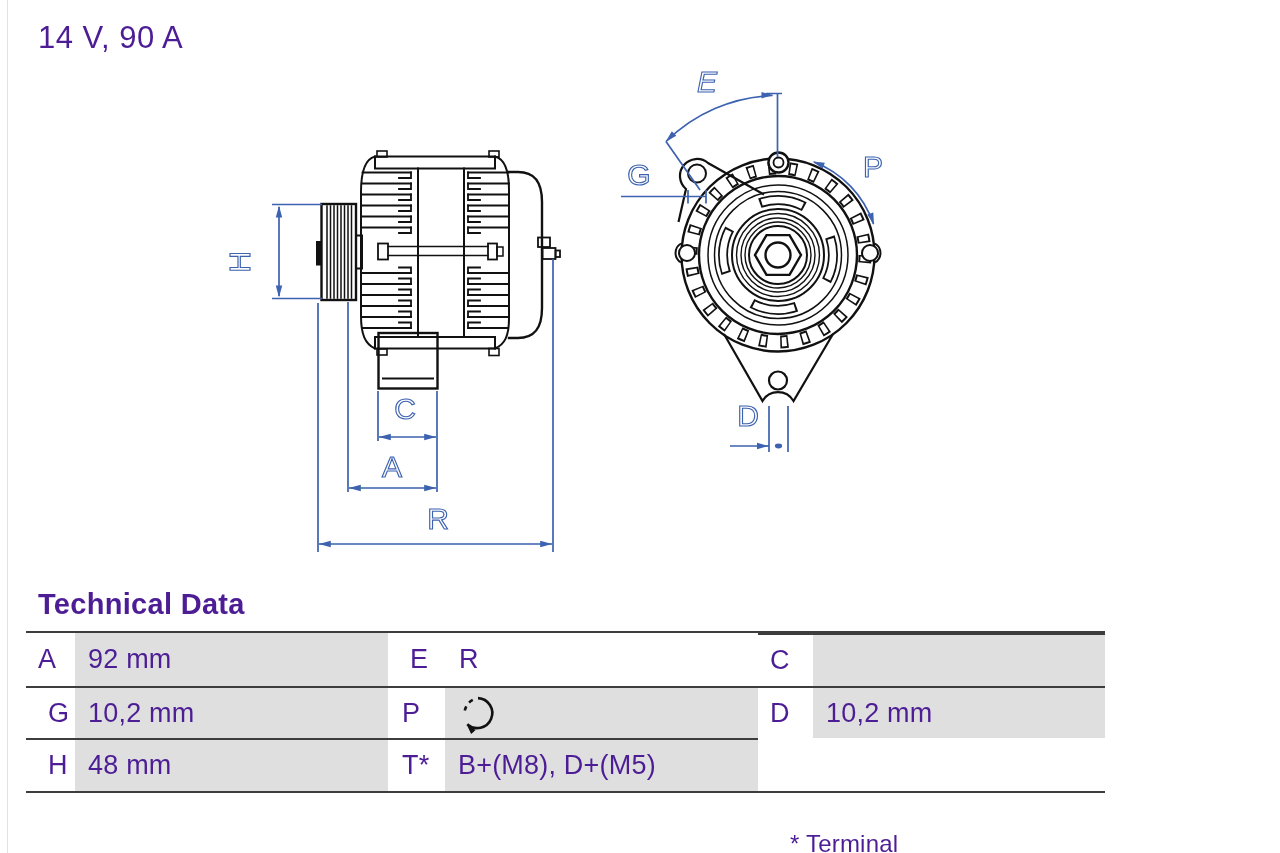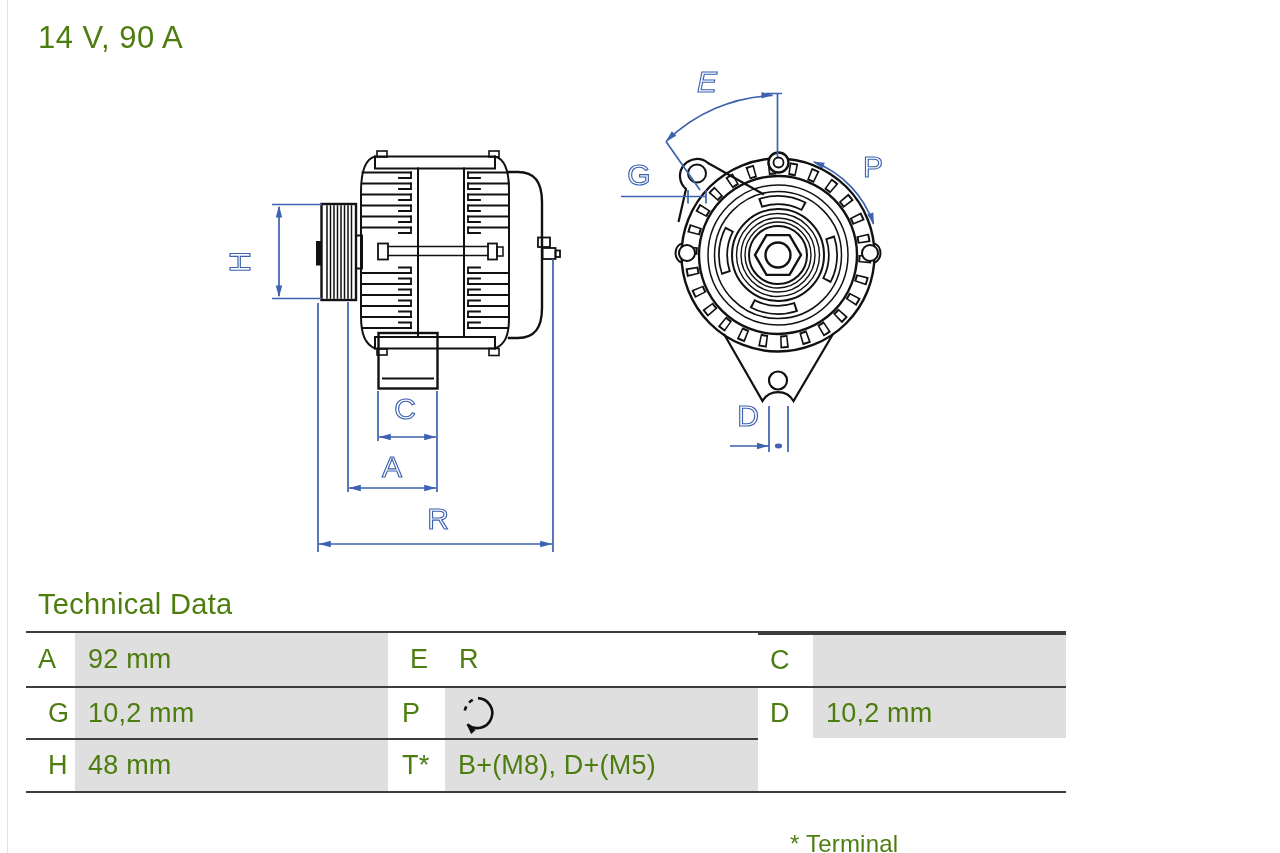--- a/index.html
+++ b/index.html
@@ -1,25 +1,25 @@
 <!DOCTYPE html>
 <html><head>
 <meta charset="utf-8">
 <style>
   html,body{margin:0;padding:0;background:#ffffff;}
   .page{
     position:relative;width:1066px;height:853px;background:#fff;overflow:hidden;
-    font-family:"Liberation Sans",sans-serif;color:#4d7c0f;
+    font-family:"Liberation Sans",sans-serif;color:#4c1d95;padding-left:39px;
   }
   .page-edge{position:absolute;left:7px;top:0;width:1px;height:853px;background:#e2e2e2;}
   .title{position:absolute;left:38px;top:20px;font-size:31px;letter-spacing:.5px;}
   .drawing-svg{position:absolute;left:0;top:0;}
   .dlab{font-family:"Liberation Sans",sans-serif;font-size:30px;fill:none;stroke:#3d62b0;stroke-width:1.15;}
   .dlab.it{font-style:italic;}
-  .heading{position:absolute;left:38px;top:588px;font-size:29px;font-weight:normal;letter-spacing:.3px;}
+  .heading{position:absolute;left:38px;top:588px;font-size:29px;font-weight:bold;letter-spacing:.3px;}
   .tdtable{
     position:absolute;left:26px;top:631px;width:1227px;
     display:grid;grid-template-columns:49px 313px 57px 313px 55px 1fr;
     grid-auto-rows:52.7px;
     border-top:2px solid #3d3d3d;border-bottom:2px solid #3d3d3d;
   }
   .tdtable .cell{display:flex;align-items:center;font-size:27px;letter-spacing:.2px;}
   .tdtable .r2{border-top:2px solid #3d3d3d;}
   .cl{background:#fff;padding-left:12px;}
   .cl.c2{padding-left:22px;}

